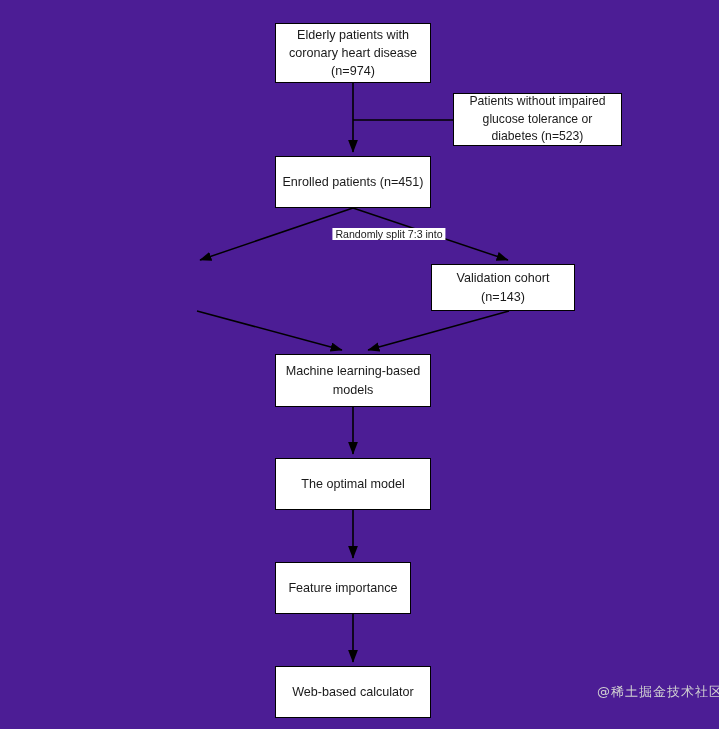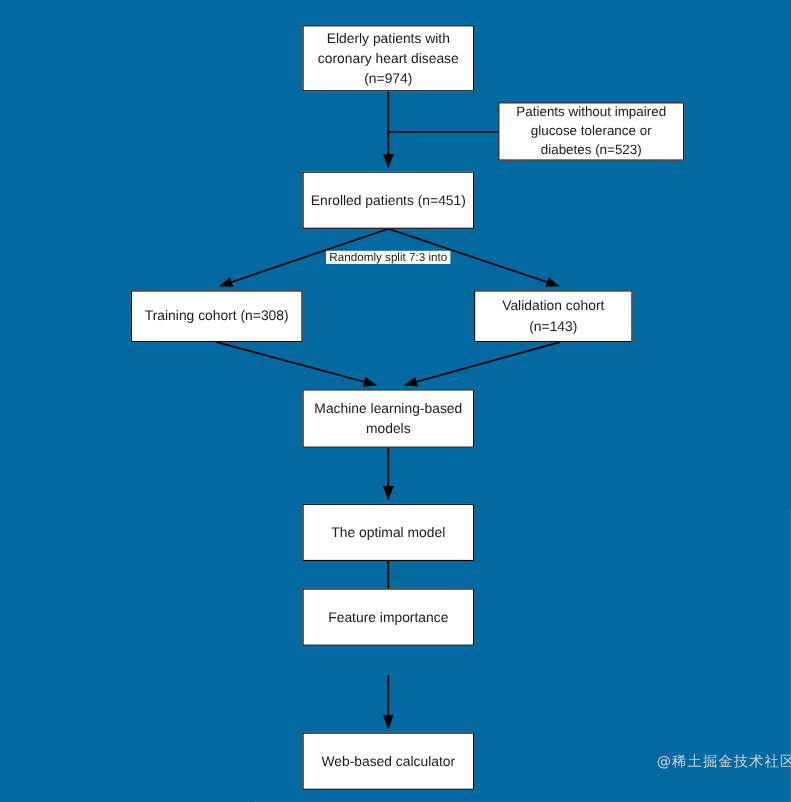--- a/index.html
+++ b/index.html
@@ -8,21 +8,21 @@
     padding: 0;
     background: #ffffff;
   }
   body {
     font-family: "Liberation Sans", "DejaVu Sans", sans-serif;
   }
   #flow-root {
     position: relative;
     width: 719px;
     height: 729px;
-    background: #0369a1;
+    background: #4c1d95;
     overflow: hidden;
   }
   #edges {
     position: absolute;
     left: 0;
     top: 0;
     width: 719px;
     height: 729px;
     pointer-events: none;
   }
@@ -43,20 +43,21 @@
     z-index: 2;
   }
   .edge-label {
     position: absolute;
     font-size: 10.6px;
     color: #1a1a1a;
     background: #ffffff;
     padding: 0 3px;
     white-space: nowrap;
     z-index: 3;
+    margin-left: 36px;
   }
   .watermark {
     position: absolute;
     font-size: 13px;
     color: #d2d2d2;
     letter-spacing: 1px;
     white-space: nowrap;
     z-index: 1;
     font-family: "DejaVu Sans", sans-serif;
   }
@@ -95,30 +96,29 @@
   <div class="node" style="left:275px; top:23px; width:156px; height:60px;">Elderly patients with
 coronary heart disease
 (n=974)</div>
 
   <div class="node" style="left:453px; top:93px; width:169px; height:53px; font-size:12.2px;">Patients without impaired
 glucose tolerance or
 diabetes (n=523)</div>
 
   <div class="node" style="left:275px; top:156px; width:156px; height:52px;">Enrolled patients (n=451)</div>
 
-  <div class="node" style="left:119px; top:264px; width:156px; height:47px;">Training cohort (n=308)</div>
 
   <div class="node" style="left:431px; top:264px; width:144px; height:47px;">Validation cohort (n=143)</div>
 
   <div class="node" style="left:275px; top:354px; width:156px; height:53px;">Machine learning-based
 models</div>
 
   <div class="node" style="left:275px; top:458px; width:156px; height:52px;">The optimal model</div>
 
-  <div class="node" style="left:275px; top:535px; width:156px; height:52px;">Feature importance</div>
+  <div class="node" style="left:275px; top:562px; width:136px; height:52px;">Feature importance</div>
 
   <div class="node" style="left:275px; top:666px; width:156px; height:52px;">Web-based calculator</div>
 
   <div class="edge-label" style="left:353px; top:234px; transform:translate(-50%,-50%);">Randomly split 7:3 into</div>
 
   <div class="watermark" style="left:597px; top:692px; transform:translate(0,-50%);">@稀土掘金技术社区</div>
 
 </div>
 
 </body></html>

